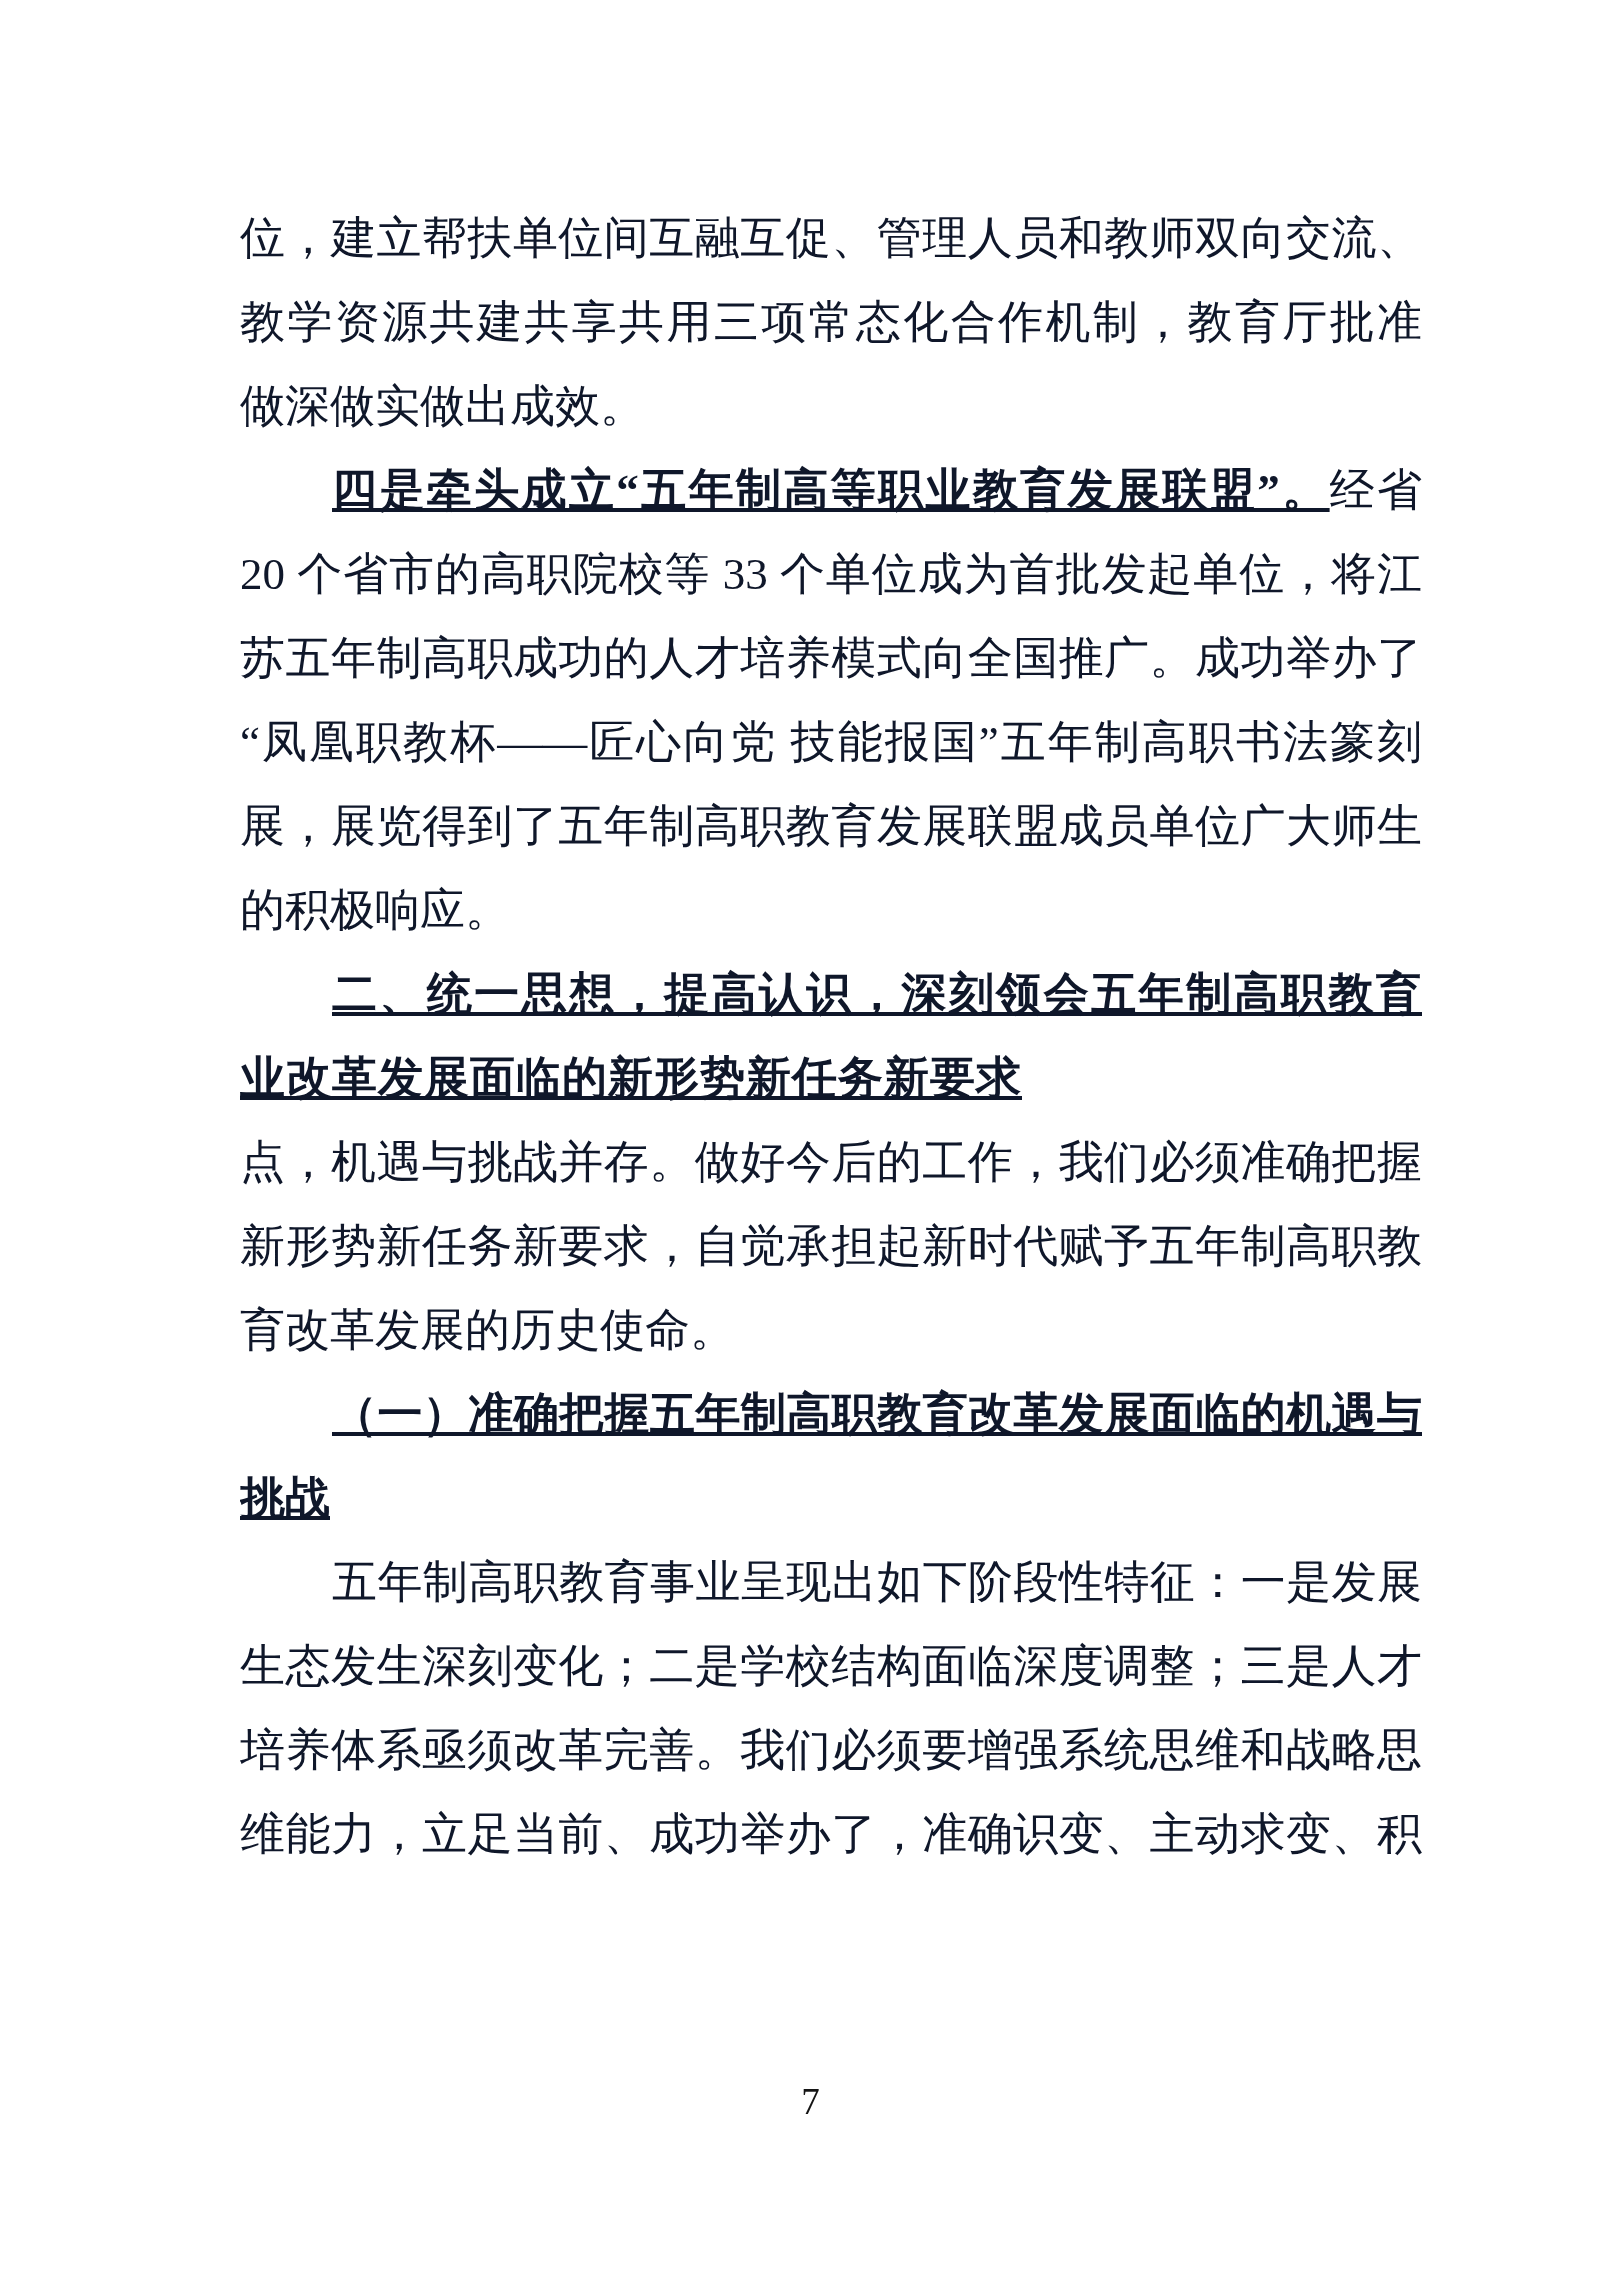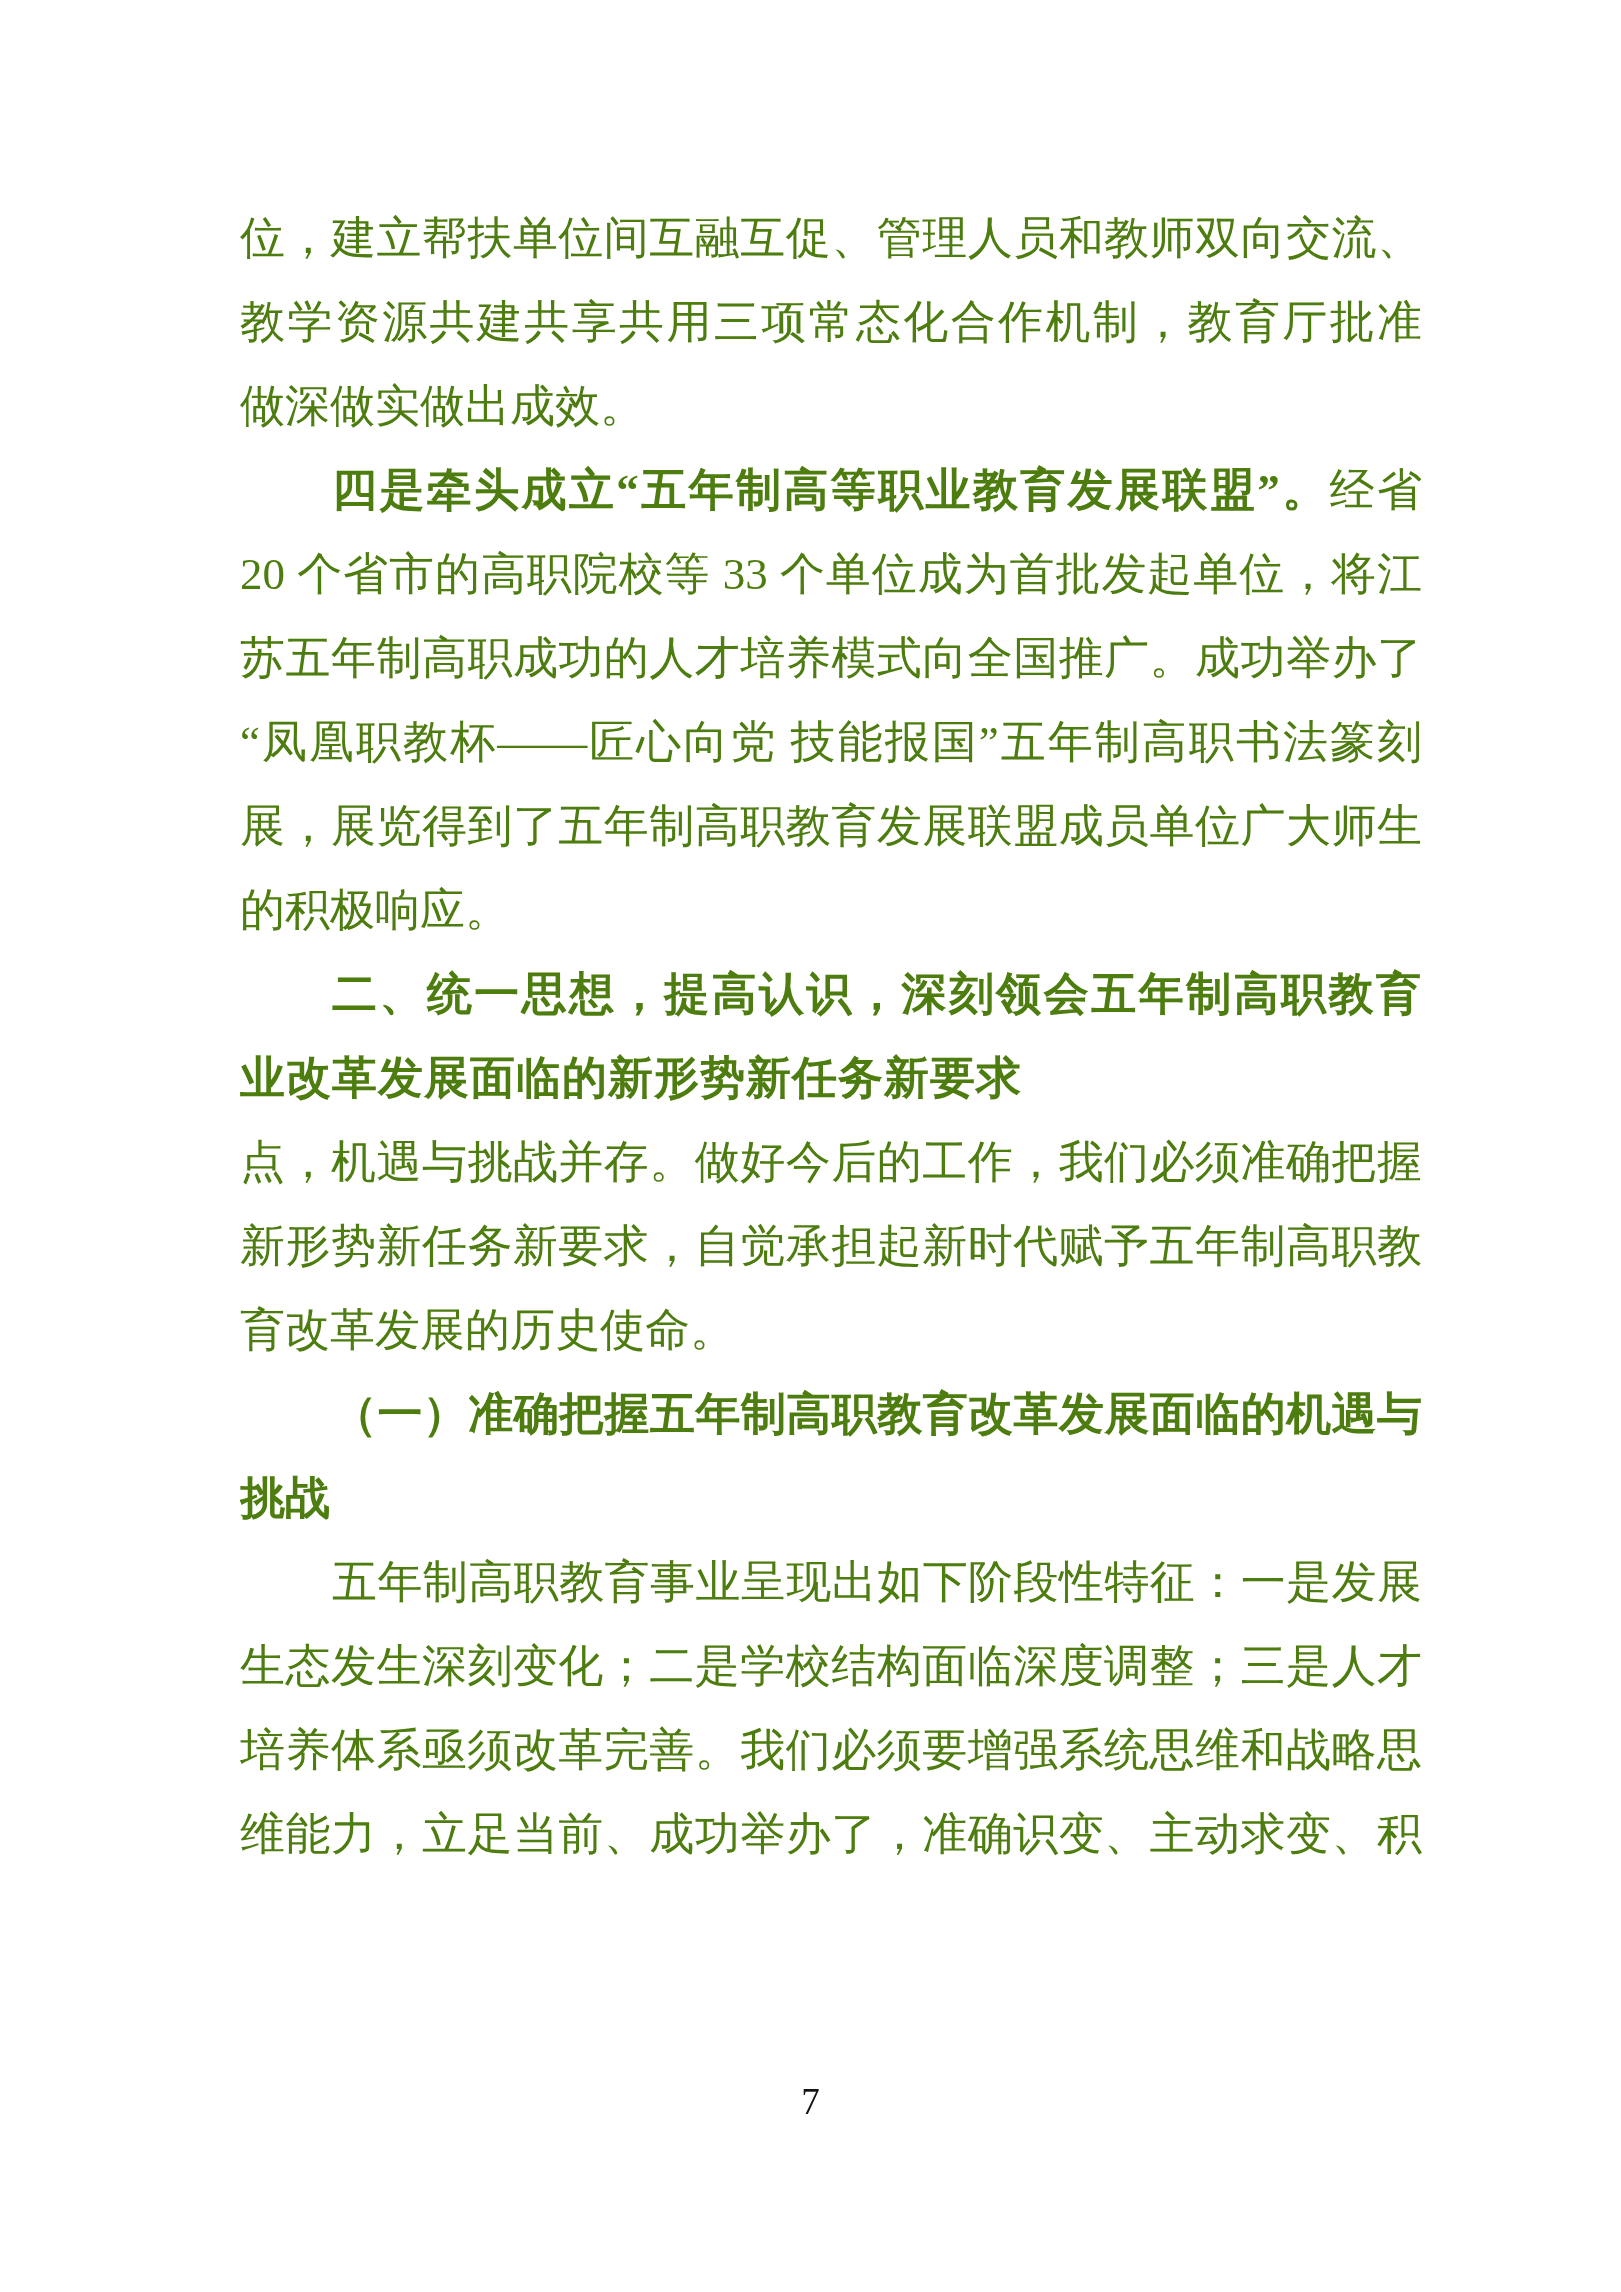--- a/index.html
+++ b/index.html
@@ -19,36 +19,37 @@
     position: absolute;
     left: 240px;
     top: 196px;
     width: 1182px;
   }
   .line {
     height: 84px;
     line-height: 84px;
     font-family: "Liberation Serif", serif;
     font-size: 45px;
-    color: #4d7c0f;
+    color: #0f172a;
     text-align: left;
     overflow: hidden;
     white-space: nowrap;
   }
   .line.just {
     white-space: normal;
     text-align: justify;
     text-align-last: justify;
     text-justify: inter-character;
   }
   .line.ind {
     text-indent: 92px;
   }
   .line .run.bold {
     font-weight: 700;
+    text-decoration: underline;
   }
   .line.heading {
     font-family: "Liberation Sans", sans-serif;
     font-weight: 700;
     letter-spacing: 1px;
   }
   .line.subheading {
     font-weight: 700;
   }
   .footer {

